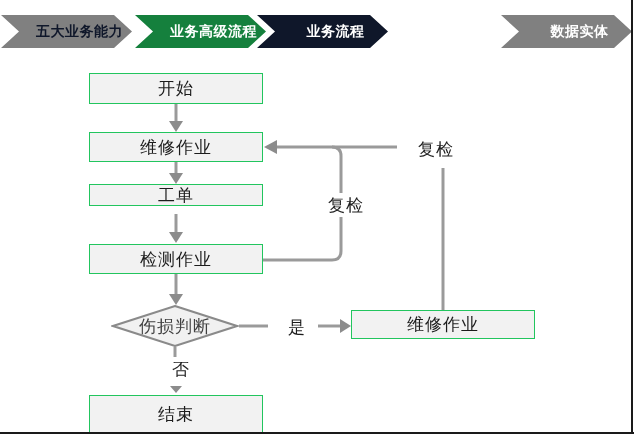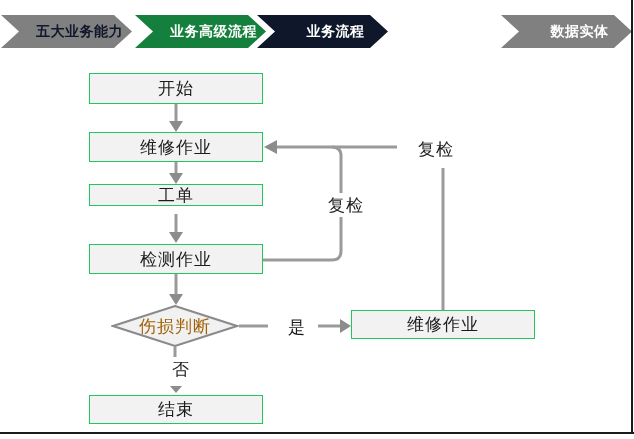--- a/index.html
+++ b/index.html
@@ -20,21 +20,21 @@
   
   .connectors{position:absolute;left:0;top:0;}
   .node{
     position:absolute;box-sizing:border-box;
     background:#f2f2f2;border:1px solid #22c55e;
     display:flex;align-items:center;justify-content:center;
     font-size:17px;color:#1c1c1c;letter-spacing:1px;font-family:Liberation Serif, serif;
   }
   .diamond{position:absolute;display:flex;align-items:center;justify-content:center;}
   .diamond svg{position:absolute;left:0;top:0;}
-  .diamond .dlabel{position:relative;font-size:17px;color:#a16207;letter-spacing:1px;font-family:Liberation Serif, serif;}
+  .diamond .dlabel{position:relative;font-size:17px;color:#404040;letter-spacing:1px;font-family:Liberation Serif, serif;}
   .edge-label{
     position:absolute;font-size:17px;color:#1c1c1c;letter-spacing:1px;
     text-align:right;background:#ffffff;
   }
   .frame-line{position:absolute;background:#1a1a1a;}
 </style>
 </head>
 <body>
 
 <div class="canvas">
@@ -87,21 +87,21 @@
   </div>
   <div class="node" style="left:89px;top:184px;width:174px;height:22px">
     <span>工单</span>
   </div>
   <div class="node" style="left:89px;top:244px;width:174px;height:30px">
     <span>检测作业</span>
   </div>
   <div class="node" style="left:351px;top:310px;width:184px;height:29px">
     <span>维修作业</span>
   </div>
-  <div class="node" style="left:89px;top:395px;width:174px;height:29px">
+  <div class="node" style="left:89px;top:395px;width:174px;height:38px">
     <span>结束</span>
   </div>
 
   <div class="diamond" style="left:111px;top:305px;width:128px;height:42px">
     <svg width="128" height="42" viewBox="0 0 128 42">
       <polygon points="64,1 126,21 64,41 2,21" fill="#f1f1f1" stroke="#8a8a8a" stroke-width="2"></polygon>
     </svg>
     <span class="dlabel">伤损判断</span>
   </div>
 

